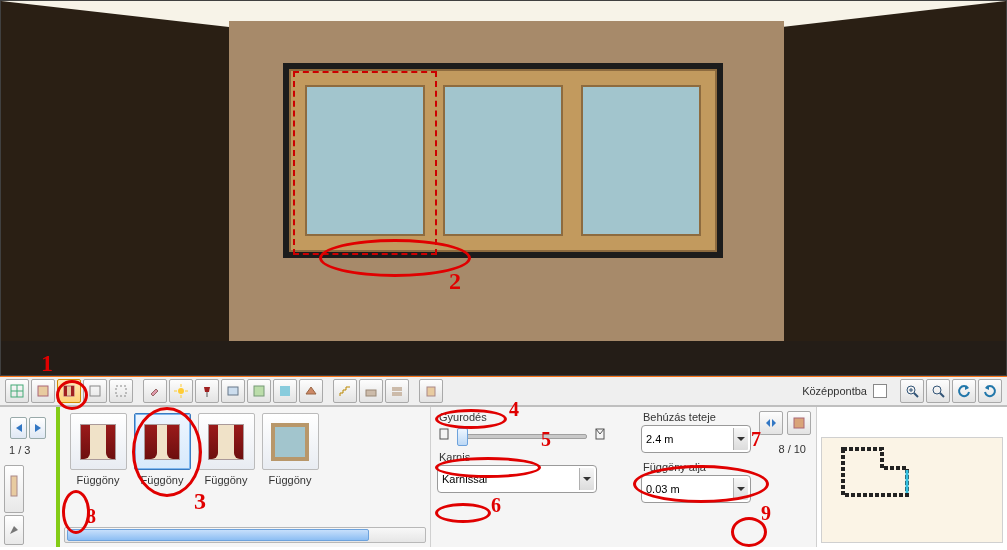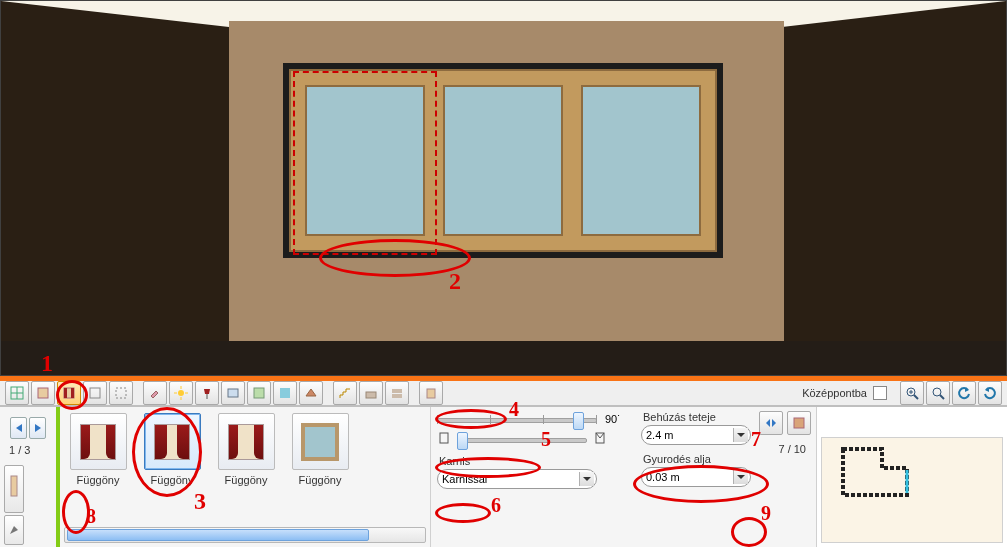--- a/index.html
+++ b/index.html
@@ -10,54 +10,54 @@
   .wall{position:absolute;left:228px;top:20px;width:555px;height:320px;background:#a78a6a;}
   .floor{position:absolute;left:0;top:340px;width:1007px;height:36px;background:#241d17;}
   .floor::before{content:"";position:absolute;left:228px;right:224px;top:-6px;height:6px;background:#5a4a38;}
   .window-frame{position:absolute;left:54px;top:42px;width:440px;height:195px;background:#1c1c1c;padding:6px;box-sizing:border-box;}
   .window-inner{width:100%;height:100%;background:#c29a5e;display:flex;gap:6px;padding:8px;box-sizing:border-box;border:2px solid #8d6b3f;}
   .pane{flex:1;background:#a2c5cd;border:6px solid #c29a5e;box-shadow:inset 0 0 0 2px #8d6b3f;}
   .sel-rect{position:absolute;left:64px;top:50px;width:140px;height:180px;border:2px dashed #cc0000;pointer-events:none;}
   .ellipse{position:absolute;border:3px solid #e00000;border-radius:50%;pointer-events:none;}
   .ann{position:absolute;color:#e00000;font:bold 24px/1 Georgia,serif;pointer-events:none;}
   
-  .toolbar{position:relative;left:0;top:0;width:1007px;height:30px;background:#efefef;border-top:5px solid #f97316;border-bottom:1px solid #bfbfbf;display:flex;align-items:center;padding:0 4px;box-sizing:border-box;}
+  .toolbar{position:relative;left:0;top:0;width:1007px;height:30px;background:#efefef;border-top:1px solid #f97316;border-bottom:1px solid #bfbfbf;display:flex;align-items:center;padding:0 4px;box-sizing:border-box;}
   .tb-btn{width:22px;height:22px;border:1px solid #a9a9a9;background:linear-gradient(#fdfdfd,#e3e3e3);border-radius:2px;margin:0 1px;display:flex;align-items:center;justify-content:center;cursor:pointer;}
   .tb-btn.sel{border-color:#d08a00;background:linear-gradient(#ffe9b8,#ffd37a);}
   .tb-sep{width:8px;}
   .tb-spacer{flex:1;}
   .chk{width:12px;height:12px;border:1px solid #888;background:#fff;margin:0 4px;}
   .lbl{color:#333;margin-right:2px;}
   
   .panel{height:140px;width:1007px;background:#f5f5f5;border-top:1px solid #bfbfbf;display:flex;}
   .sec-left{width:60px;border-right:4px solid #84cc16;position:relative;padding:9px;box-sizing:border-box;}
   .nav-btn{width:20px;height:20px;border:1px solid #9aa;background:linear-gradient(#fff,#dfe8f4);border-radius:2px;display:inline-flex;align-items:center;justify-content:center;margin:1px;cursor:pointer;}
   .page{margin-top:4px;color:#333;}
   .sec-catalog{width:370px;position:relative;border-right:1px solid #d0d0d0;overflow:hidden;}
-  .cat-row{display:flex;gap:10px;padding:6px 6px 0 6px;}
+  .cat-row{display:flex;padding:6px 6px 0 6px;}
   .cat-item{width:64px;text-align:center;cursor:pointer;}
   .thumb{width:55px;height:55px;border:1px solid #bbb;background:linear-gradient(#fff,#e8ecf2);border-radius:2px;margin:0 auto;display:flex;align-items:center;justify-content:center;}
   .thumb.sel{border:1px solid #3a7abf;box-shadow:0 0 0 1px #7fb7ee inset;background:linear-gradient(#eef6ff,#d7e9fb);}
   .curtain-swatch{width:34px;height:34px;position:relative;background:#f0e2c8;border:1px solid #a99;}
   .curtain-swatch::before,.curtain-swatch::after{content:"";position:absolute;top:0;bottom:0;width:9px;background:linear-gradient(#9b1a1a,#6d0f0f);}
   .curtain-swatch::before{left:0;border-radius:0 0 6px 0;}
   .curtain-swatch::after{right:0;border-radius:0 0 0 6px;}
   .curtain-swatch.open::before{width:12px;}
   .curtain-swatch.open::after{width:12px;}
   .caption{margin-top:4px;color:#333;}
   .hscroll{position:absolute;left:4px;right:4px;bottom:4px;height:14px;border:1px solid #b8b8b8;background:linear-gradient(#f8f8f8,#e6e6e6);border-radius:2px;}
   .hscroll-thumb{position:absolute;left:2px;top:1px;width:300px;height:10px;background:linear-gradient(#c7dffb,#8dbef3);border:1px solid #6da2dc;border-radius:2px;}
   .pencil-btn{position:absolute;left:0;top:78px;width:18px;height:28px;border:1px solid #aaa;background:linear-gradient(#fff,#e8e8e8);border-radius:2px;display:flex;align-items:center;justify-content:center;}
   .sec-params{flex:1;position:relative;padding:4px 6px;box-sizing:border-box;border-right:1px solid #d0d0d0;}
   .group-lbl{color:#333;margin:2px 0 2px 2px;}
   .slider{position:relative;height:20px;width:160px;}
   .slider .track{position:absolute;left:0;right:0;top:9px;height:3px;background:#c9c9c9;border:1px solid #a0a0a0;border-radius:2px;}
   .slider .tick{position:absolute;top:6px;width:1px;height:9px;background:#9a9a9a;}
   .slider .sthumb{position:absolute;top:3px;width:9px;height:16px;background:linear-gradient(#eef6ff,#bcd8f5);border:1px solid #6da2dc;border-radius:2px;}
-  .combo{height:20px;border:1px solid #9a9a9a;background:#fff;display:flex;align-items:center;padding:0 4px;box-sizing:border-box;position:relative;border-radius:10px;}
+  .combo{height:28px;border:1px solid #9a9a9a;background:#fff;display:flex;align-items:center;padding:0 4px;box-sizing:border-box;position:relative;border-radius:4px;}
   .combo .dd{position:absolute;right:2px;top:2px;bottom:2px;width:14px;background:linear-gradient(#f6f6f6,#dcdcdc);border-left:1px solid #b0b0b0;display:flex;align-items:center;justify-content:center;border-radius:0 1px 1px 0;}
   .dd::after{content:"";border:4px solid transparent;border-top-color:#333;margin-top:3px;}
   .btn{height:22px;padding:0 12px;border:1px solid #9a9a9a;background:linear-gradient(#fdfdfd,#e3e3e3);border-radius:3px;display:inline-flex;align-items:center;cursor:pointer;}
   .ok-btn{width:24px;height:22px;border:1px solid #9a9a9a;background:linear-gradient(#fdfdfd,#e3e3e3);border-radius:3px;display:inline-flex;align-items:center;justify-content:center;}
   .ok-btn svg{display:block;}
   .sec-right{width:190px;position:relative;padding:4px;box-sizing:border-box;background:#fff;}
   .plan-area{position:absolute;left:4px;right:4px;top:30px;bottom:4px;background:#fbf4e6;border:1px solid #d0d0d0;}
   .plan-shape{position:absolute;left:18px;top:8px;width:70px;height:52px;}
 </style>
 </head>
@@ -271,31 +271,21 @@
       <div class="hscroll-thumb"></div>
     </div>
 
     <div class="ellipse" style="left:72px;top:0px;width:64px;height:84px"></div>
     <span class="ann" style="left:134px;top:82px">3</span>
   </div>
 
   <div class="sec-params">
 
     <div style="position:absolute;left:6px;top:2px;width:190px">
-      <div style="display:flex;align-items:center;gap:8px">
-        <div class="slider">
-          <div class="track"></div>
-          <div class="tick" style="left:0"></div>
-            <div class="tick" style="left:53px"></div>
-            <div class="tick" style="left:106px"></div>
-            <div class="tick" style="left:159px"></div>
-          <div class="sthumb" style="left:136px"></div>
-        </div>
-        <span>90˙</span>
-      </div>
+      <div class="group-lbl">Gyurodés</div>
       <div style="display:flex;align-items:center;gap:6px">
         <span><svg width="14" height="14">
               <rect x="3" y="2" width="8" height="10" fill="none" stroke="#555"></rect>
             </svg></span>
         <div class="slider" style="width:130px">
           <div class="track"></div>
           <div class="sthumb" style="left:0"></div>
         </div>
         <span><svg width="14" height="14">
               <rect x="3" y="2" width="8" height="10" fill="none" stroke="#555"></rect>
@@ -308,41 +298,41 @@
         <div class="dd"></div>
       </div>
     </div>
 
     <div style="position:absolute;left:210px;top:2px;width:160px">
       <div class="group-lbl">Behúzás teteje</div>
       <div class="combo" style="width:110px">
         <span>2.4 m</span>
         <div class="dd"></div>
       </div>
-      <div class="group-lbl" style="margin-top:8px">Gyurodés alja</div>
+      <div class="group-lbl" style="margin-top:8px">Függöny alja</div>
       <div class="combo" style="width:110px">
         <span>0.03 m</span>
         <div class="dd"></div>
       </div>
     </div>
 
     <div style="position:absolute;right:4px;top:4px;display:flex;gap:2px">
       <div class="tb-btn">
           <svg width="14" height="14">
             <polygon points="2,7 6,3 6,11" fill="#3277c4"></polygon>
             <polygon points="12,7 8,3 8,11" fill="#3277c4"></polygon>
           </svg>
         </div>
       <div class="tb-btn">
           <svg width="14" height="14">
             <rect x="2" y="2" width="10" height="10" fill="#d9a479" stroke="#a67"></rect>
           </svg>
         </div>
     </div>
-    <div style="position:absolute;right:10px;top:32px" class="page">7 / 10</div>
+    <div style="position:absolute;right:10px;top:32px" class="page">8 / 10</div>
 
     <div class="ellipse" style="left:4px;top:2px;width:66px;height:14px"></div>
     <span class="ann" style="left:78px;top:-8px;font-size:20px">4</span>
     <span class="ann" style="left:110px;top:22px;font-size:20px">5</span>
     <div class="ellipse" style="left:4px;top:50px;width:100px;height:15px"></div>
     <div class="ellipse" style="left:4px;top:96px;width:50px;height:14px"></div>
     <span class="ann" style="left:60px;top:88px;font-size:20px">6</span>
     <div class="ellipse" style="left:202px;top:58px;width:130px;height:32px"></div>
     <span class="ann" style="left:320px;top:22px;font-size:20px">7</span>
     <div class="ellipse" style="left:300px;top:110px;width:30px;height:24px"></div>

